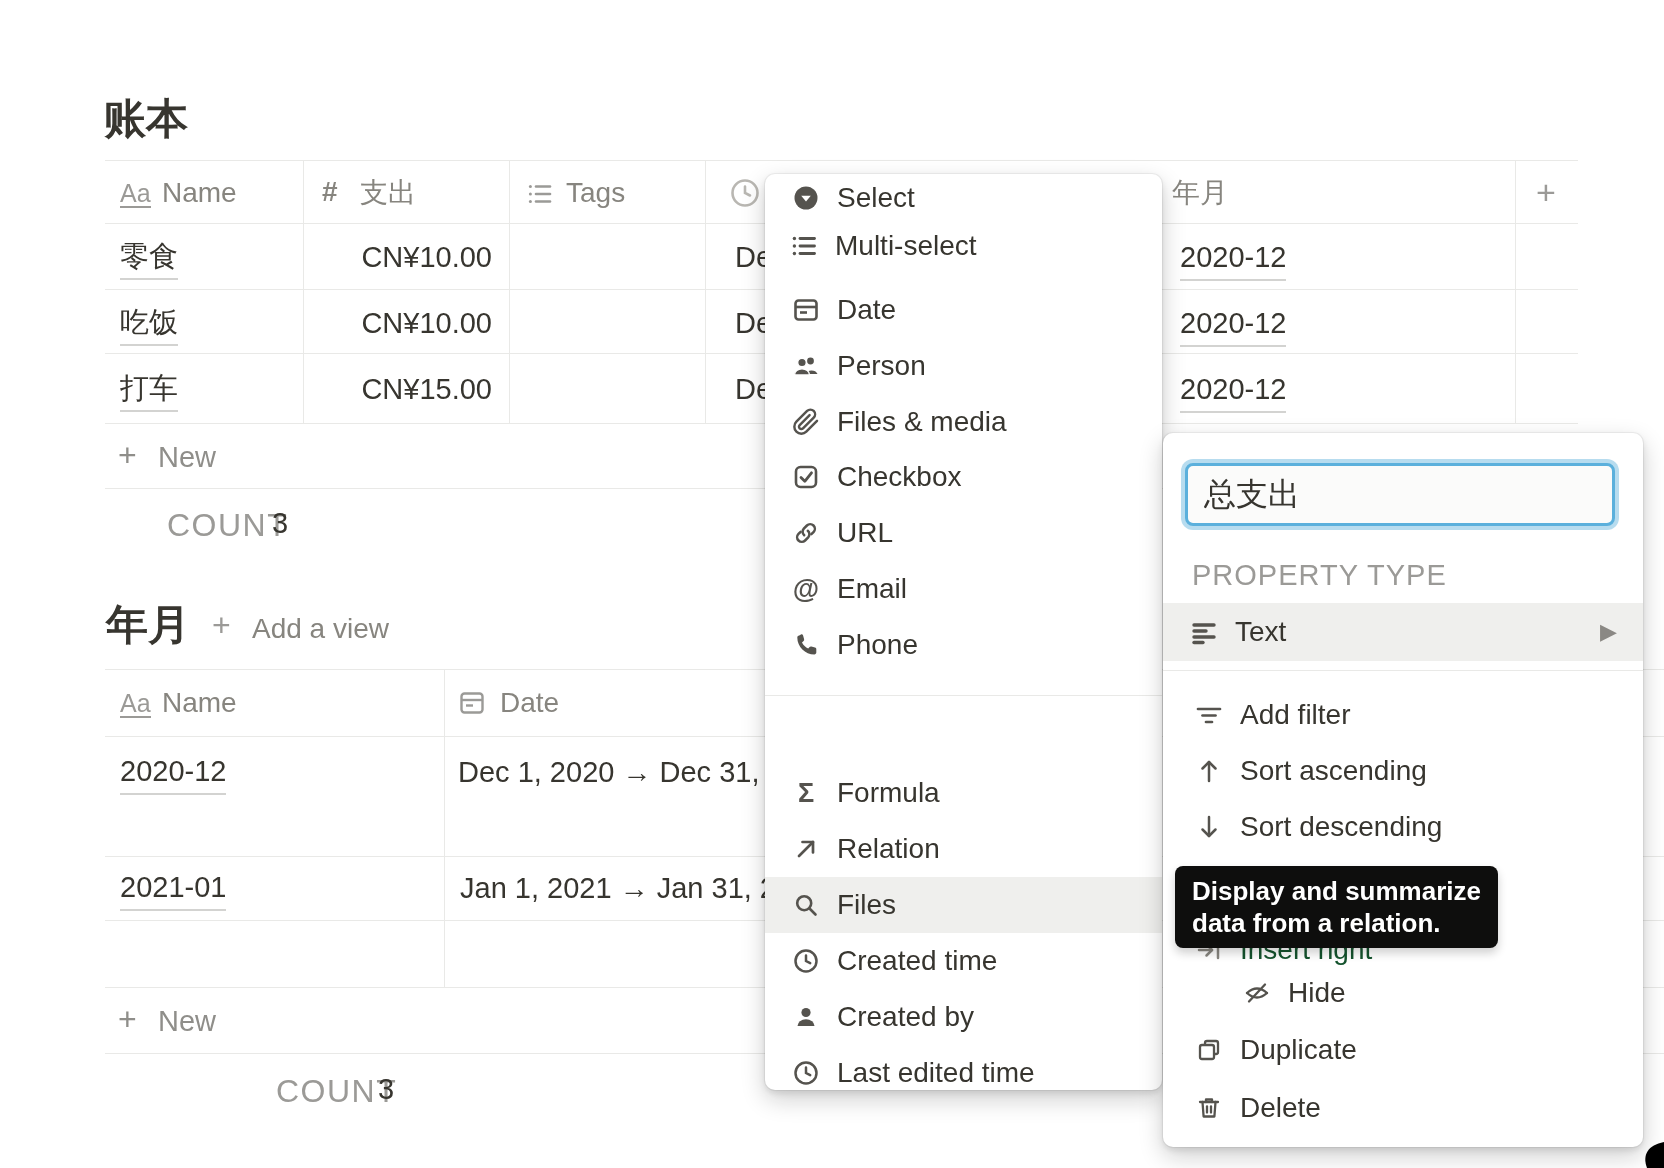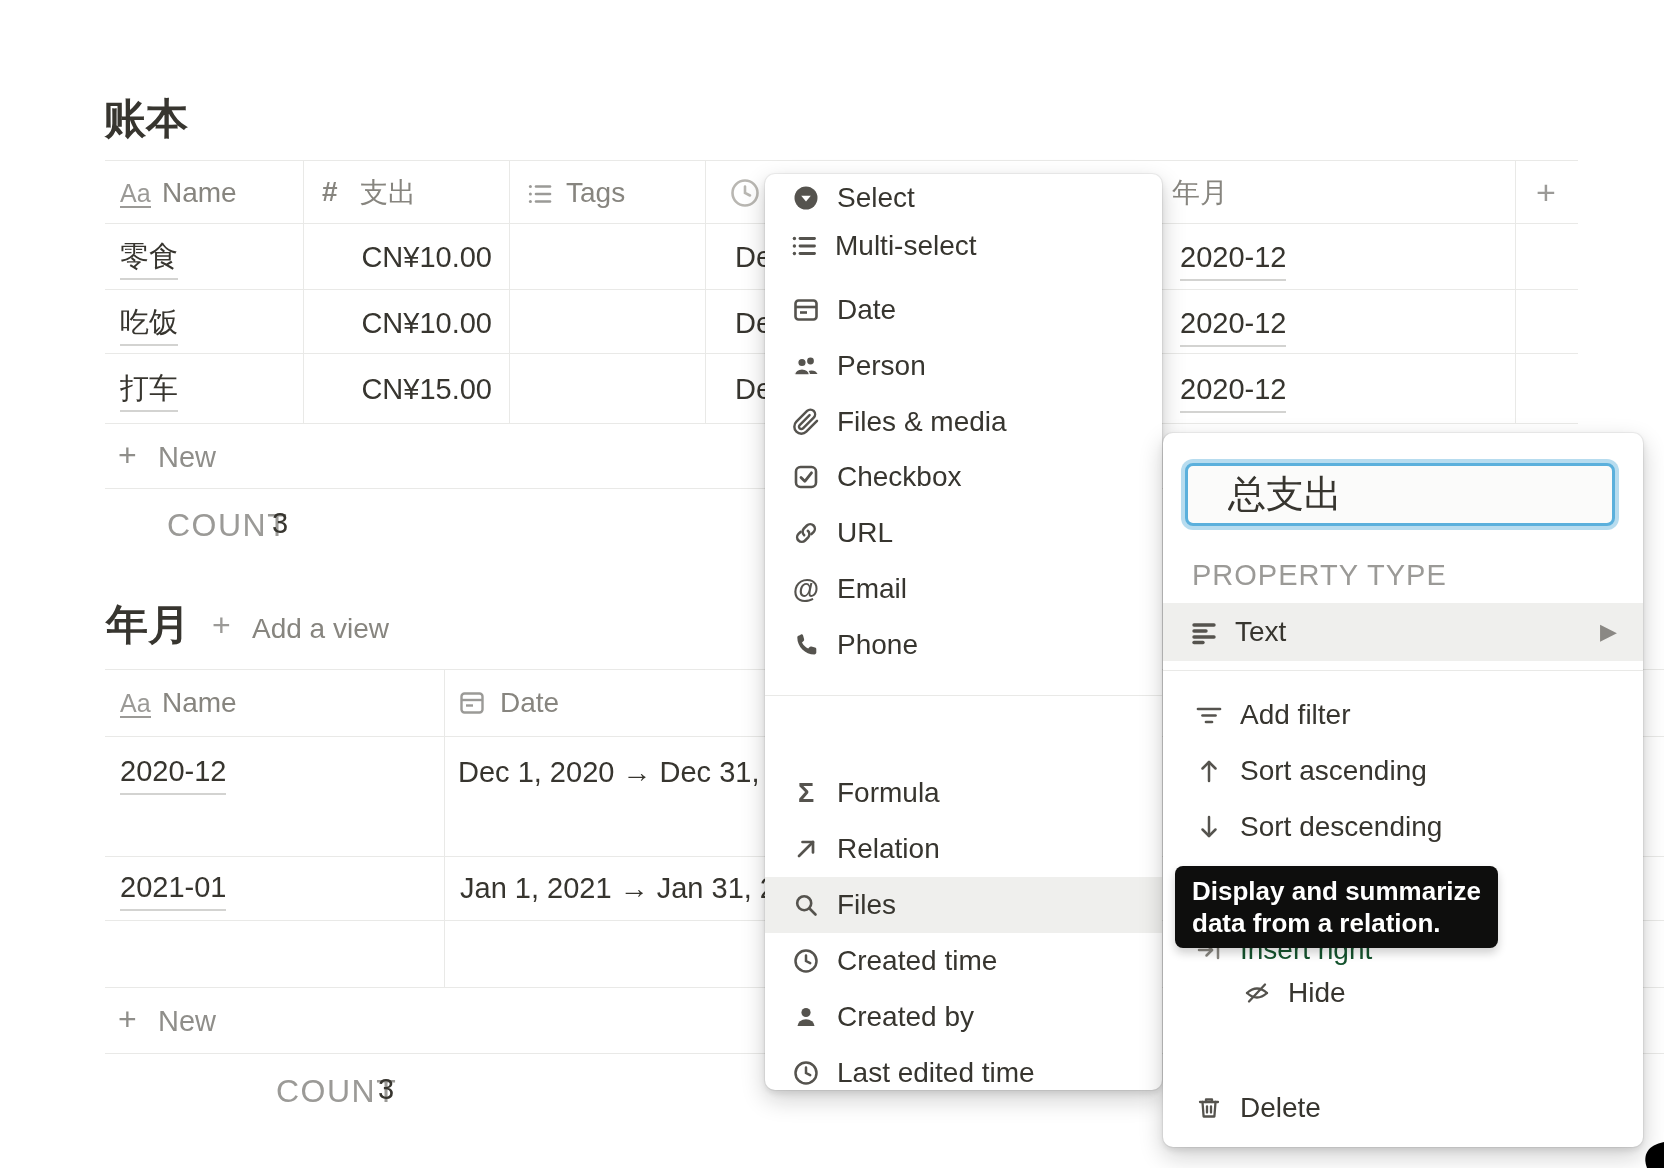--- a/index.html
+++ b/index.html
@@ -26,21 +26,21 @@
   .sectlbl{position:absolute;font-size:29px;letter-spacing:1px;color:#9B9A97;font-weight:500;line-height:28px;}
   .mdivider{position:absolute;left:0;right:0;height:1px;background:#E9E9E7;}
   svg.ic{display:block;}
   .ictxt{font-size:27px;font-weight:600;color:#55534E;line-height:30px;}
   .tooltip{position:absolute;background:#0E0E0D;border-radius:8px;color:#fff;
     font-size:26px;font-weight:600;line-height:32px;padding:9px 17px;white-space:nowrap;
     box-shadow:rgba(15,15,15,0.2) 0 5px 10px;}
   .inputbox{position:absolute;background:#FBFBFA;border:3px solid #5BB0DC;border-radius:8px;
     box-shadow:0 0 0 4px rgba(124,191,226,0.55);box-sizing:border-box;display:flex;align-items:center;}
   .inputbox input{border:none;outline:none;background:transparent;font-family:"Liberation Sans",sans-serif;
-    font-size:38px;color:#37352F;padding:0 0 0 40px;width:100%;}
+    font-size:32px;color:#37352F;padding:0 0 0 16px;width:100%;}
   .frag{overflow:hidden;}
 </style>
 </head>
 <body>
 
 <div id="stage">
 
   <div class="dbtitle" style="left:104px;top:94px;">账本</div>
   <div class="dbtitle" style="left:106px;top:600px;">年月</div>
   <div class="plusglyph" style="left:212px;top:609px;">+</div>
@@ -351,20 +351,31 @@
           <svg class="ic" width="28" height="28" viewBox="0 0 28 28">
             <g fill="none" stroke="#55534E" stroke-width="2.3" stroke-linecap="round">
               <path d="M4 14 Q14 5 24 14"></path>
               <path d="M4 14 Q14 23 24 14"></path>
               <line x1="6" y1="22.5" x2="22" y2="5.5"></line>
             </g>
           </svg>
         </span>
       <span class="lbl">Hide</span>
     </div>
+    <div class="mi" style="top:589px;padding-left:31px;">
+      <span class="ibox">
+          <svg class="ic" width="28" height="28" viewBox="0 0 28 28">
+            <g fill="none" stroke="#55534E" stroke-width="2.3" stroke-linejoin="round">
+              <path d="M10 9 V7 a2 2 0 0 1 2 -2 H21 a2 2 0 0 1 2 2 V16 a2 2 0 0 1 -2 2 H19"></path>
+              <rect x="5" y="9" width="14" height="14" rx="2"></rect>
+            </g>
+          </svg>
+        </span>
+      <span class="lbl">Duplicate</span>
+    </div>
     <div class="mi" style="top:647px;padding-left:31px;">
       <span class="ibox">
           <svg class="ic" width="28" height="28" viewBox="0 0 28 28">
             <g fill="none" stroke="#55534E" stroke-width="2.3" stroke-linecap="round" stroke-linejoin="round">
               <line x1="5" y1="8" x2="23" y2="8"></line>
               <path d="M11 8 V5.5 h6 V8"></path>
               <path d="M7.5 8 l1.1 14.5 h10.8 L20.5 8"></path>
               <line x1="12" y1="12.5" x2="12" y2="18.5"></line>
               <line x1="16" y1="12.5" x2="16" y2="18.5"></line>
             </g>

